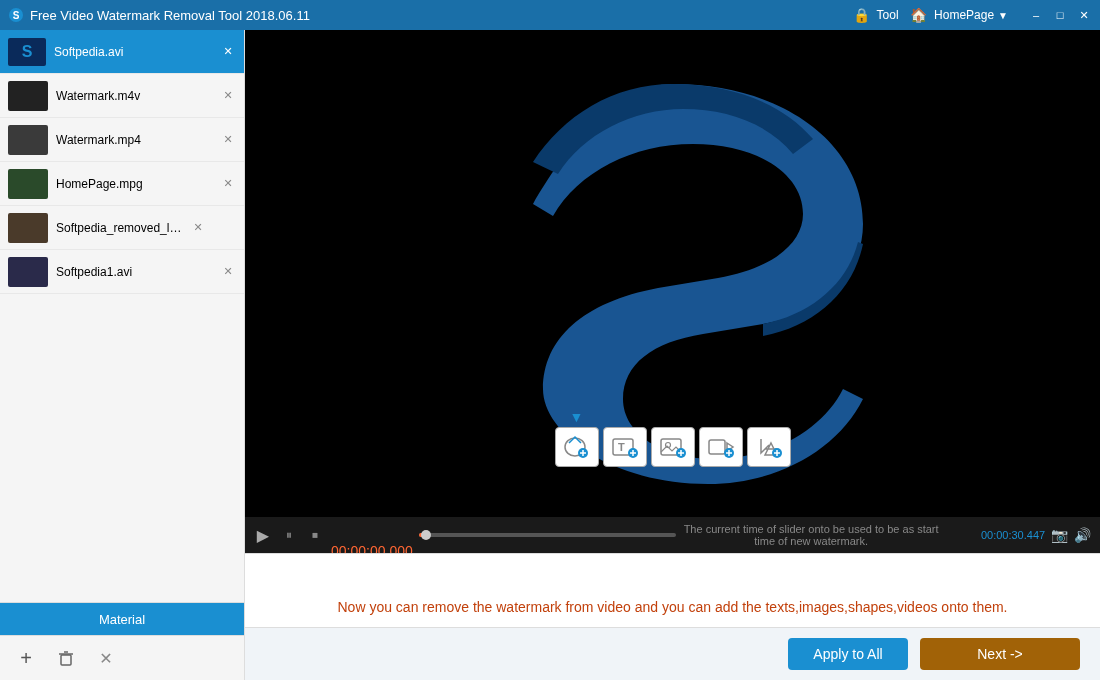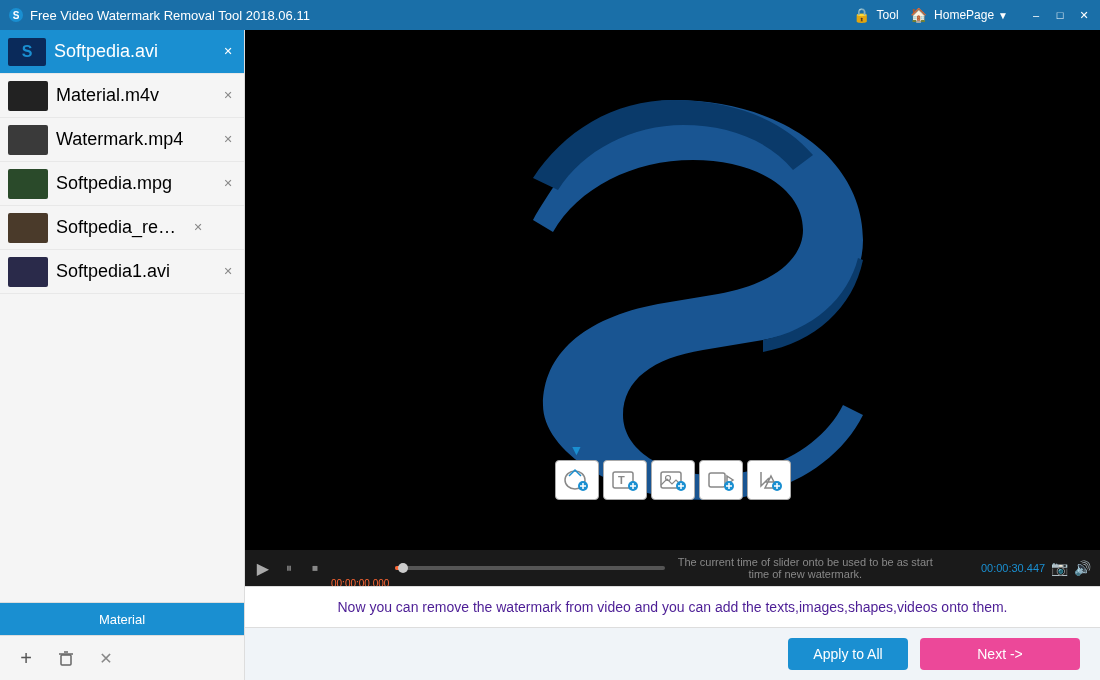--- a/index.html
+++ b/index.html
@@ -105,21 +105,21 @@
       margin-right: 8px;
       flex-shrink: 0;
       display: flex;
       align-items: center;
       justify-content: center;
       overflow: hidden;
       border-radius: 2px;
     }
     .file-name {
       flex: 1;
-      font-size: 18px;
+      font-size: 12px;
       white-space: nowrap;
       overflow: hidden;
       text-overflow: ellipsis;
     }
     .file-item:first-child .file-name {
       color: white;
     }
     .file-close {
       width: 16px;
       height: 16px;
@@ -242,21 +242,21 @@
     }
 
     .timeline-container {
       flex: 1;
       display: flex;
       align-items: center;
       gap: 6px;
     }
     .time-label {
       color: #ff6633;
-      font-size: 10px;
+      font-size: 14px;
       white-space: nowrap;
       margin-top: 31px;
     }
     .time-label-end {
       color: #1a8fd1;
       font-size: 11px;
       white-space: nowrap;
       margin-left: 35px;
     }
     .timeline-track {
@@ -300,23 +300,24 @@
     
     .info-bar {
       background: white;
       padding: 12px 20px;
       display: flex;
       align-items: center;
       justify-content: center;
       border-top: 1px solid #ddd;
     }
     .info-text {
-      color: #4c1d95;
+      color: #c2410c;
       font-size: 14px;
       text-align: center;
+      margin-top: 33px;
     }
 
     
     .action-bar {
       background: #f0f4f8;
       padding: 10px 20px;
       display: flex;
       justify-content: flex-end;
       gap: 12px;
       border-top: 1px solid #ddd;
@@ -325,21 +326,21 @@
       background: #1a8fd1;
       color: white;
       border: none;
       border-radius: 4px;
       padding: 0 24px;
       font-size: 14px;
       cursor: pointer;
       min-width: 120px;
     }
     .btn-next {
-      background: #ec4899;
+      background: #a16207;
       color: white;
       border: none;
       border-radius: 4px;
       padding: 8px 24px;
       font-size: 14px;
       cursor: pointer;
       min-width: 160px;
     }
 
     
@@ -400,33 +401,33 @@
       <div class="file-item" style="background:#1a8fd1;color:white;">
         <div class="file-thumb thumb-s">
           <span style="color:#1a8fd1;font-size:16px;font-weight:bold;background:#0a2a5a;width:100%;height:100%;display:flex;align-items:center;justify-content:center;">S</span>
         </div>
         <span class="file-name">Softpedia.avi</span>
         <span class="file-close" style="color:white;">✕</span>
       </div>
 
       <div class="file-item">
         <div class="file-thumb" style="background:#222;"></div>
-        <span class="file-name">Material.m4v</span>
+        <span class="file-name">Watermark.m4v</span>
         <span class="file-close">✕</span>
       </div>
 
       <div class="file-item">
         <div class="file-thumb" style="background:#3a3a3a;"></div>
         <span class="file-name">Watermark.mp4</span>
         <span class="file-close">✕</span>
       </div>
 
       <div class="file-item">
         <div class="file-thumb" style="background:#2a4a2a;"></div>
-        <span class="file-name">Softpedia.mpg</span>
+        <span class="file-name">HomePage.mpg</span>
         <span class="file-close">✕</span>
       </div>
 
       <div class="file-item">
         <div class="file-thumb" style="background:#4a3a2a;"></div>
         <span class="file-name" style="max-width:130px;">Softpedia_removed_logo....</span>
         <span class="file-close">✕</span>
       </div>
 
       <div class="file-item">

